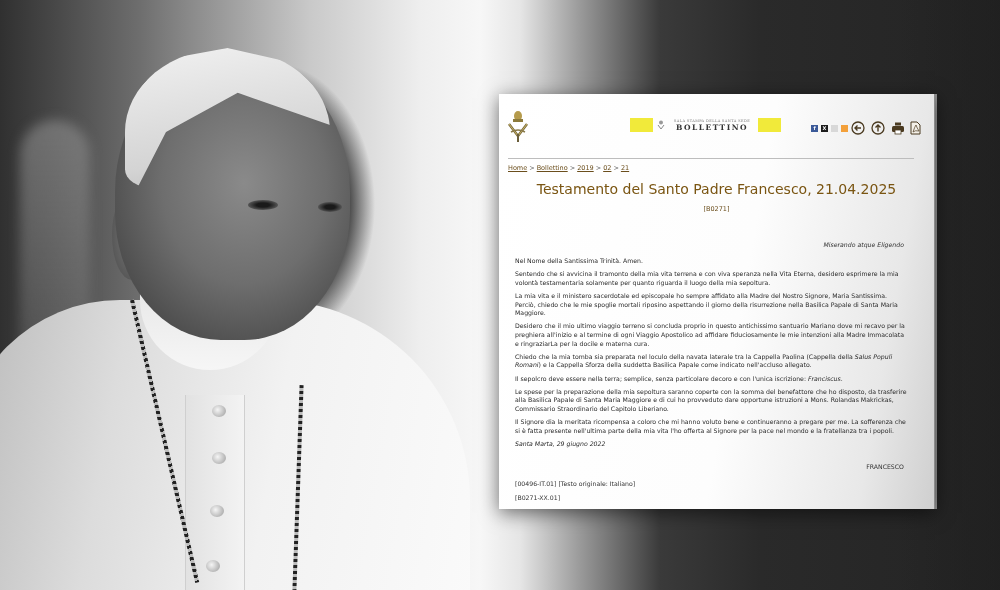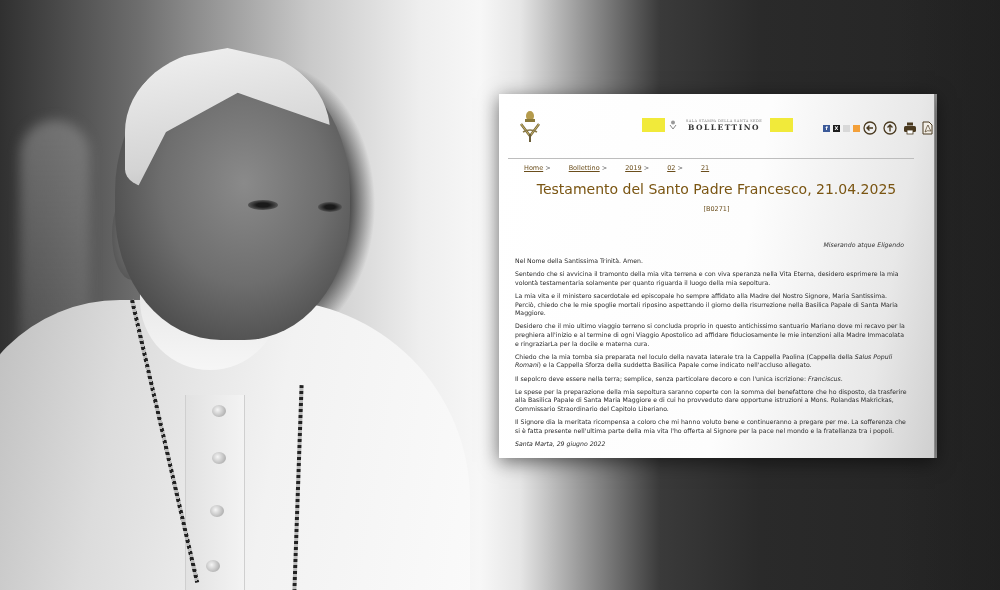--- a/index.html
+++ b/index.html
@@ -66,26 +66,25 @@
     position: absolute; height: 10px; border-radius: 50%;
     background: radial-gradient(ellipse, #1a1a1a 30%, #555 70%);
   }
   .photo .glare {
     position: absolute; left: 900px; top: 0; width: 100px; height: 590px;
     background: linear-gradient(90deg, rgba(40,40,40,0), rgba(30,30,30,0.6));
   }
 
   
   .doc {
-    position: absolute; left: 499px; top: 94px; width: 436px; height: 364px;
+    position: absolute; left: 499px; top: 94px; width: 436px; height: 415px;
     background: linear-gradient(100deg, #ffffff 0%, #fdfdfd 55%, #e8e8e8 85%, #cfcfcf 100%);
     box-shadow: 0 4px 18px rgba(0,0,0,0.55), 2px 0 0 #9a9a9a;
     border-right: 1px solid #8c8c8c;
     overflow: hidden;
-    padding-left: 12px;
   }
   .doc-header {
     position: relative; height: 60px;
   }
   .coat-of-arms {
     position: absolute; left: 8px; top: 16px; width: 22px; height: 34px;
   }
   .masthead {
     position: absolute; left: 131px; top: 24px; display: flex; align-items: center; gap: 4px;
   }
@@ -104,21 +103,21 @@
   .share-icon {
     width: 7px; height: 7px; font-size: 5px; line-height: 7px; text-align: center; color: #fff; font-weight: bold;
   }
   .tool-icon { width: 14px; height: 14px; display: block; }
   .divider {
     position: absolute; left: 9px; right: 20px; top: 64px; height: 1px; background: #bdbdbd;
   }
   .breadcrumb {
     position: absolute; left: 9px; top: 70px; font-size: 6.5px; color: #4a3a20;
   }
-  .breadcrumb a { color: #6b4e1c; text-decoration: underline; margin-left: 16px; }
+  .breadcrumb a { color: #6b4e1c; text-decoration: underline; }
   .breadcrumb .sep { color: #555; margin: 0 2px; }
   .doc-title {
     position: absolute; left: 0; right: 0; top: 87px; text-align: center;
     font-size: 14px; color: #7a5512; font-family: "DejaVu Sans", sans-serif;
   }
   .doc-code {
     position: absolute; left: 0; right: 0; top: 111px; text-align: center;
     font-size: 6.5px; color: #6b4e1c; 
   }
   .motto {

